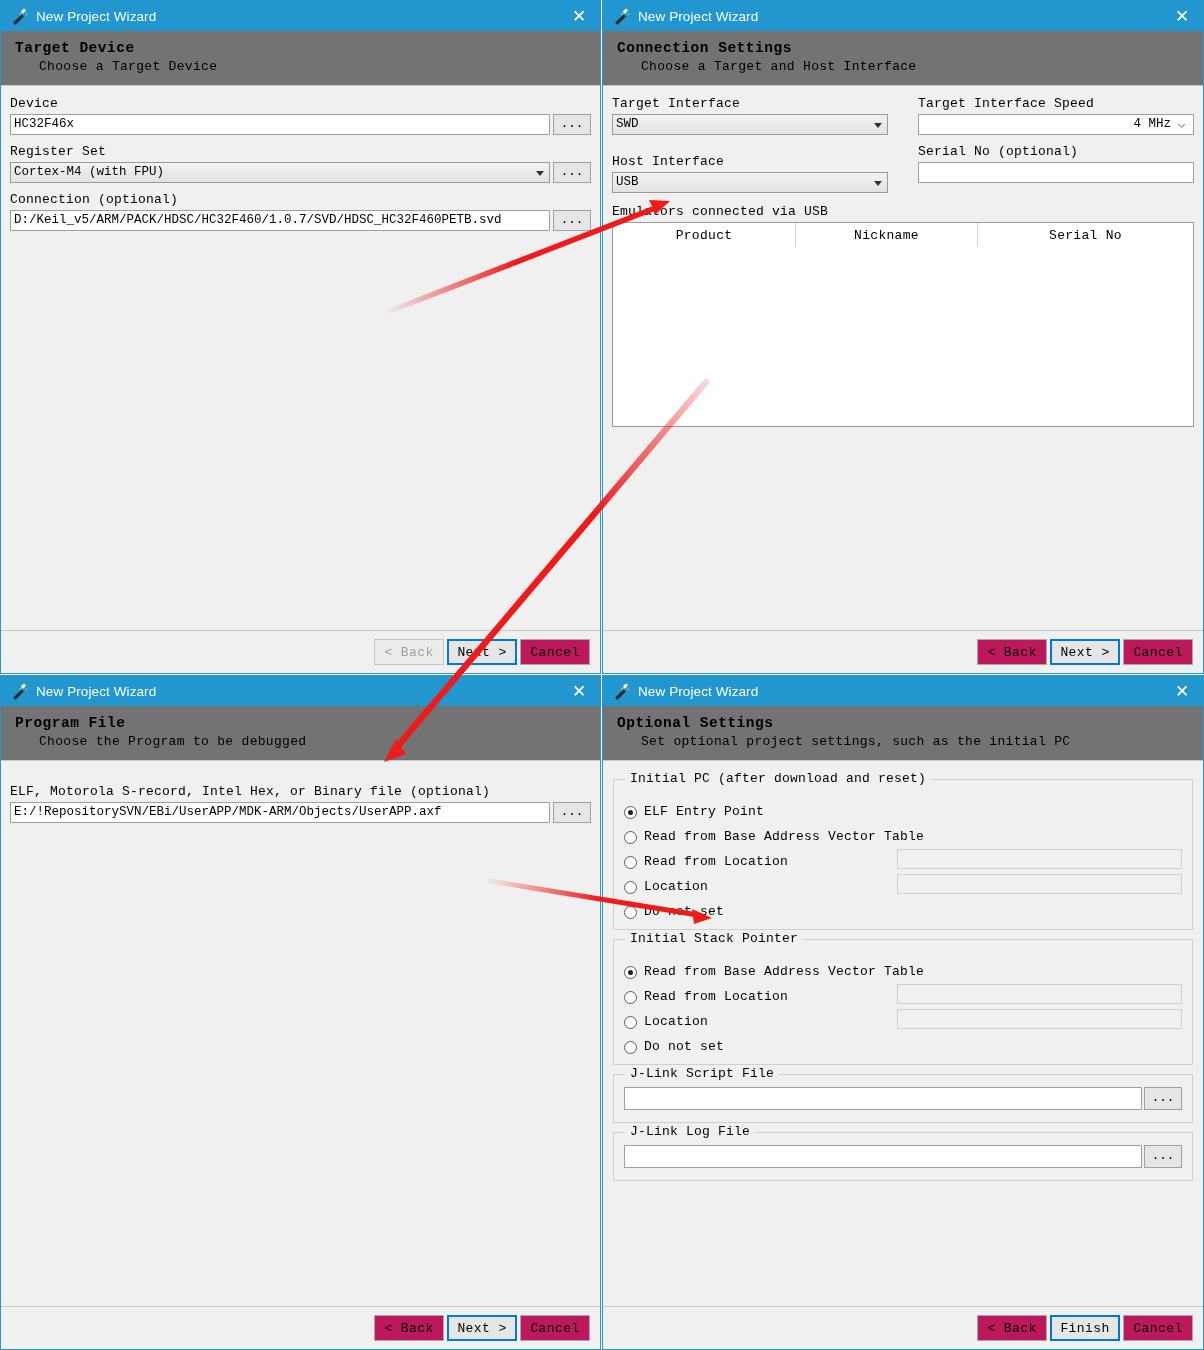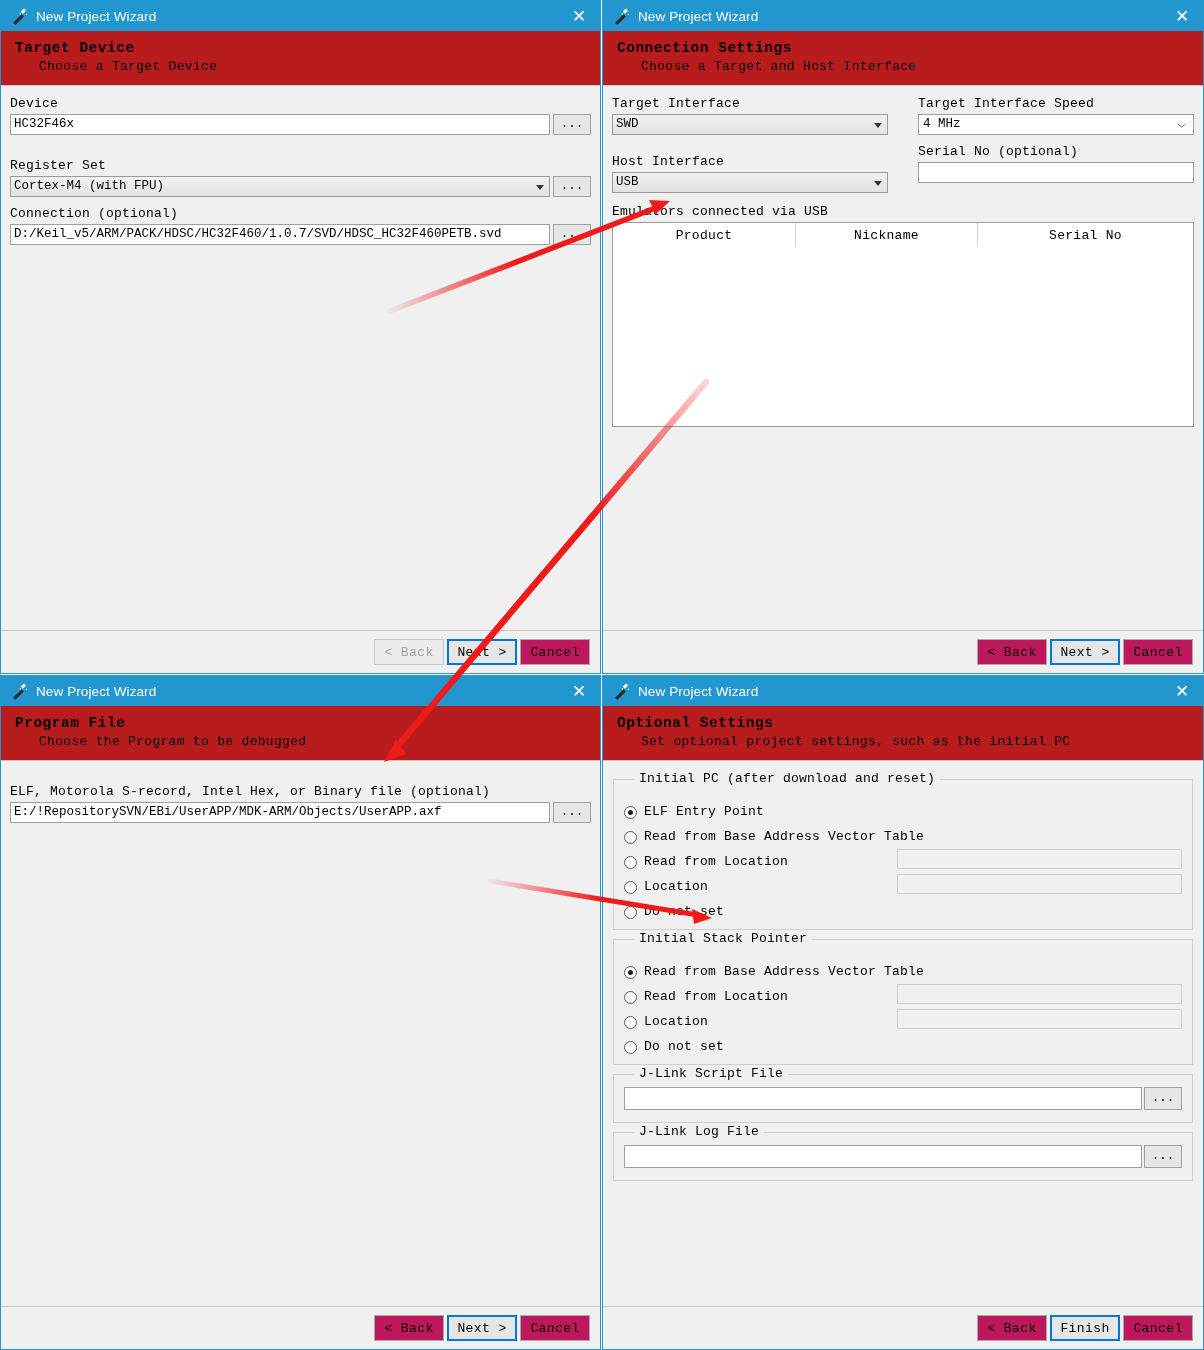--- a/index.html
+++ b/index.html
@@ -34,21 +34,21 @@
   .tb-title { font-size: 13.5px; letter-spacing: .1px; flex: 1 1 auto; }
   .tb-close {
     width: 30px; height: 26px;
     display: flex; align-items: center; justify-content: center;
     font-size: 17px; font-weight: 300; line-height: 1;
     color: #ffffff; cursor: pointer;
     font-family: "Liberation Sans", sans-serif;
   }
 
   .dlg-header {
-    background: #b91c1c;
+    background: #737373;
     padding: 9px 0 11px 14px;
     border-bottom: 1px solid #c8c8c8;
     flex: 0 0 auto;
   }
   .hdr-title { font-size: 14.5px; font-weight: bold; color: #000; letter-spacing: .5px; }
   .hdr-sub   { font-size: 13px; color: #000; margin-top: 3px; padding-left: 24px; letter-spacing: .3px; }
 
   .dlg-body { flex: 1 1 auto; position: relative; padding: 10px 9px 0 9px; }
 
   .dlg-footer {
@@ -166,21 +166,21 @@
   .emu-body { flex: 1 1 auto; background: #fff; }
 
   
   .grp {
     border: 1px solid #cfcfcf;
     position: relative;
     padding: 14px 10px 10px 10px;
     margin-bottom: 9px;
   }
   .grp > .grp-title {
-    position: absolute; top: -9px; left: 20px;
+    position: absolute; top: -9px; left: 11px;
     background: #f0f0f0;
     padding: 0 5px;
     font-size: 13px;
     color: #000;
     letter-spacing: .2px;
   }
 
   .radio-row { display: flex; align-items: flex-end; height: 25px; }
   .radio {
     width: 13px; height: 13px; border-radius: 50%;
@@ -252,21 +252,21 @@
       <span class="tb-close">✕</span>
     </div>
 
     <div class="dlg-header">
       <div class="hdr-title">Target Device</div>
       <div class="hdr-sub">Choose a Target Device</div>
     </div>
 
     <div class="dlg-body">
       <div class="lbl">Device</div>
-      <div class="row" style="margin-bottom:23px;">
+      <div class="row" style="margin-bottom:9px;">
         <div class="txt">HC32F46x</div>
         <div class="btn-dots">...</div>
       </div>
 
       <div class="lbl">Register Set</div>
       <div class="row" style="margin-bottom:9px;">
         <div class="combo">
           <span>Cortex-M4 (with FPU)</span>
           <span class="arr"></span>
         </div>
@@ -321,21 +321,21 @@
           <div class="lbl">Host Interface</div>
           <div class="row">
             <div class="combo">
               <span>USB</span>
               <span class="arr"></span>
             </div>
           </div>
         </div>
         <div style="flex:1 1 0;">
           <div class="lbl">Target Interface Speed</div>
-          <div class="row" style="margin-bottom:9px;">
+          <div class="row" style="margin-bottom:9px;text-align:right;">
             <div class="combo-white">
               <span>4 MHz</span>
               <svg class="chev" viewBox="0 0 10 10">
                 <path d="M1 3 L5 7 L9 3" fill="none" stroke="#555" stroke-width="1"></path>
               </svg>
             </div>
           </div>
           <div class="lbl">Serial No (optional)</div>
           <div class="row">
             <div class="txt"></div>

